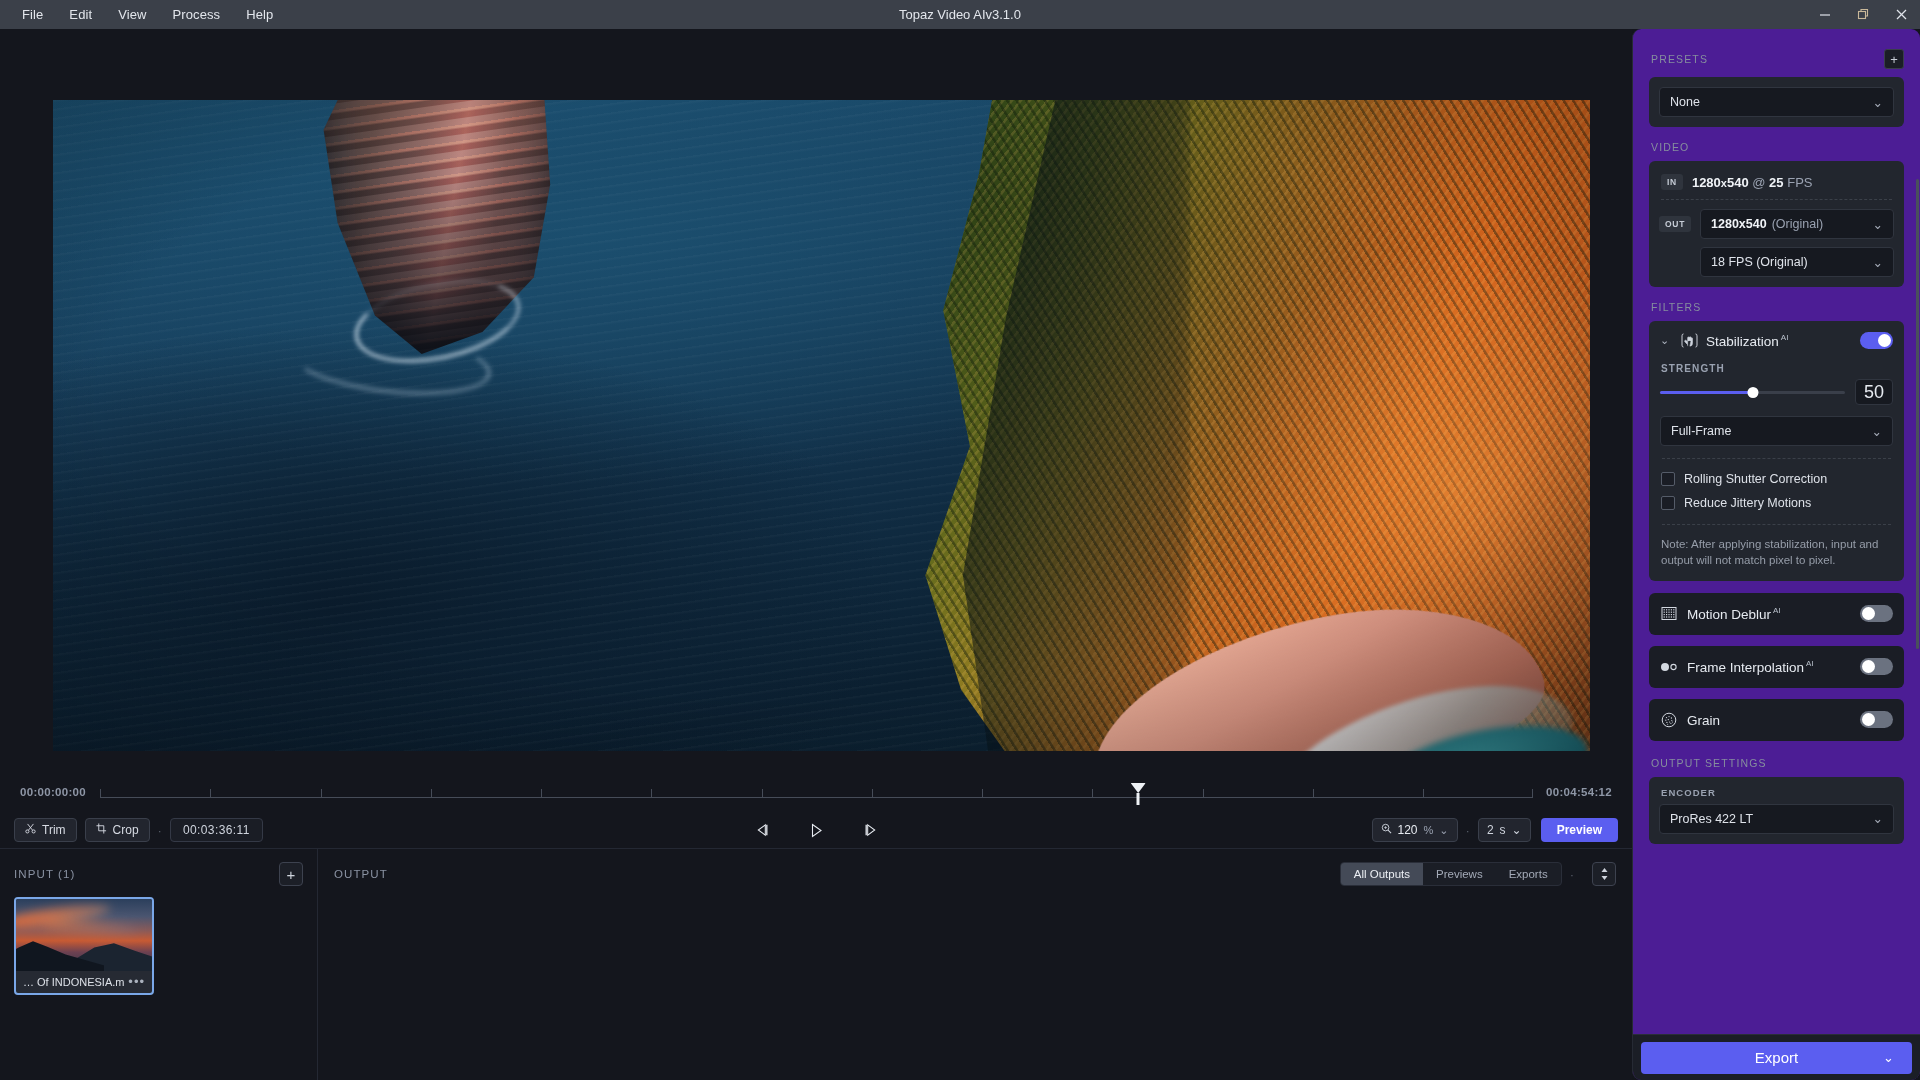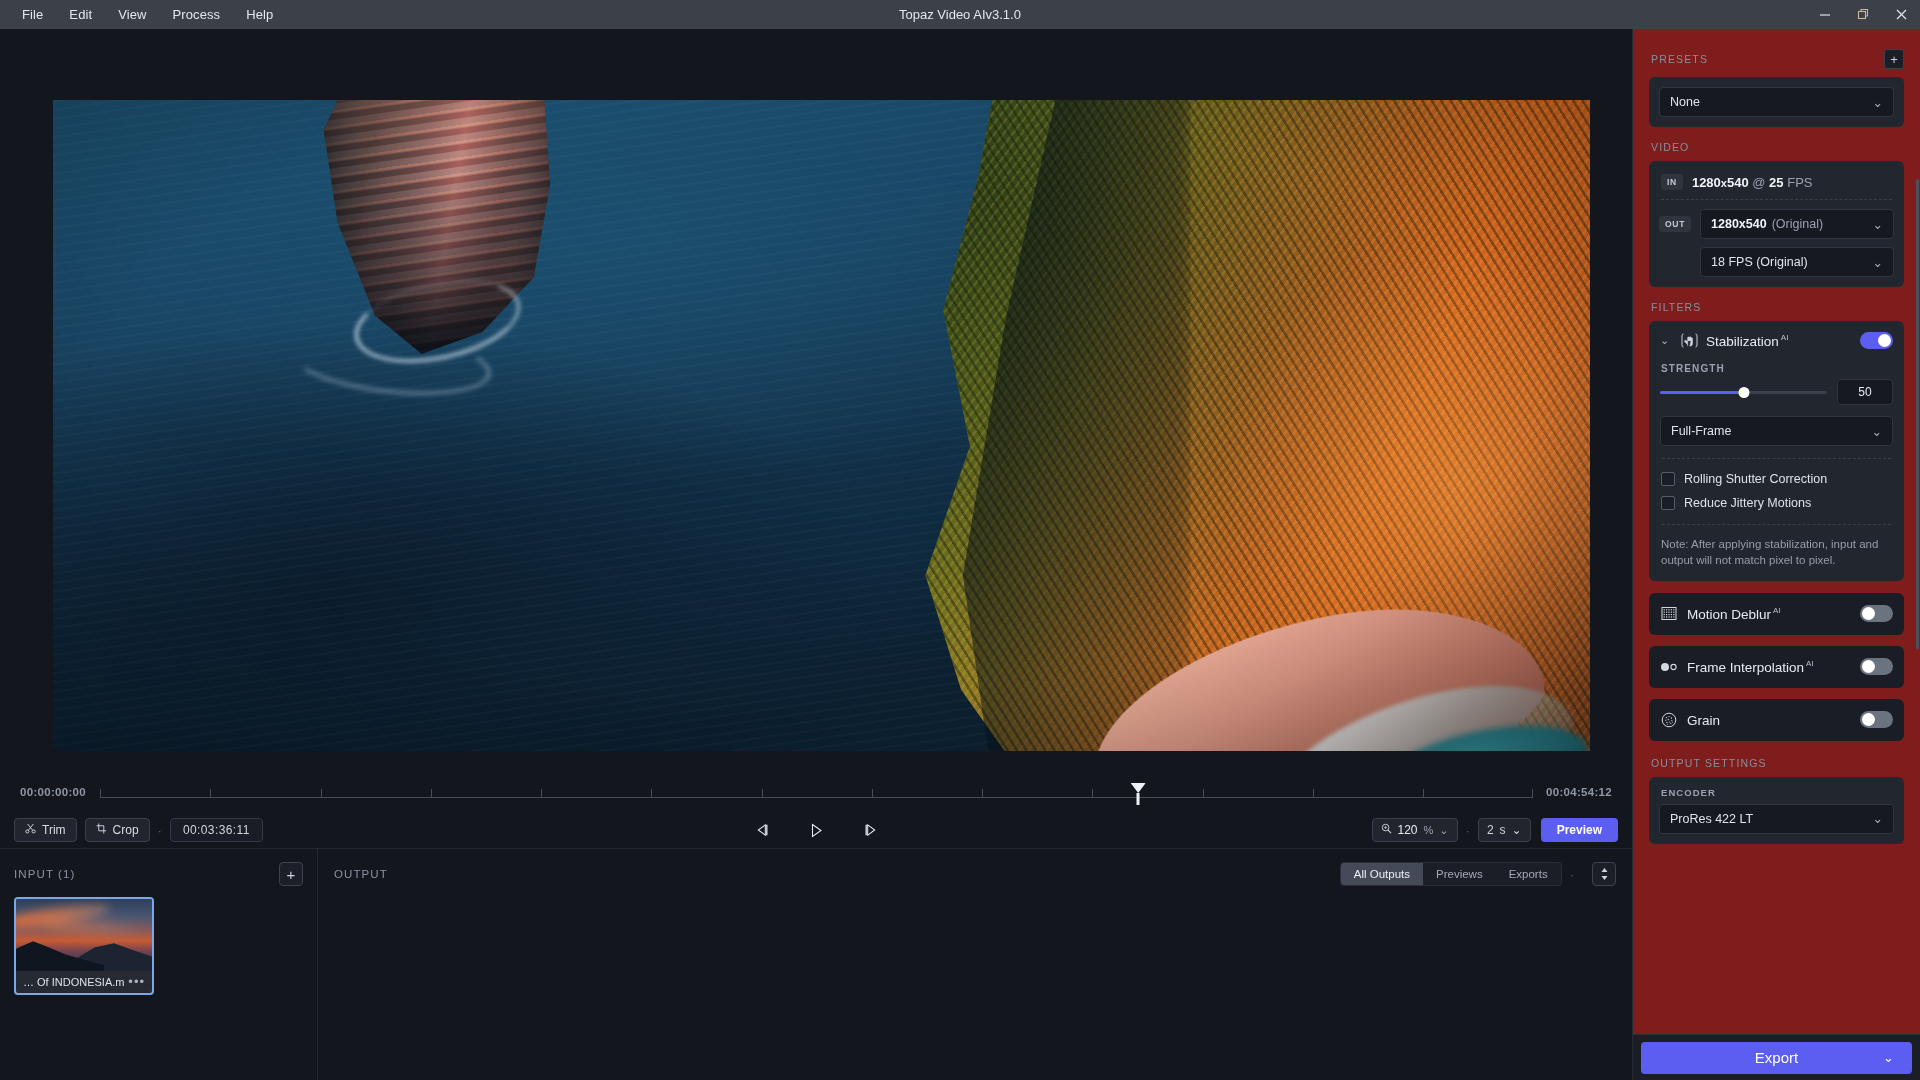--- a/index.html
+++ b/index.html
@@ -280,23 +280,23 @@
   .seg-item.active { background: #444a57; color: #eceff4; }
   .sortbtn {
     width: 24px; height: 24px; margin-left: 10px; border: 1px solid #3d424f;
     border-radius: 4px; background: #1c1f27; display:flex; align-items:center;
     justify-content:center; color:#cfd4dd; font-size: 10px; line-height: 8px;
     flex-direction: column; cursor: default;
   }
 
   
   .rightpanel {
-    width: 288px; flex: 0 0 288px; background: #7f1d1d;
+    width: 288px; flex: 0 0 288px; background: #4c1d95;
     border-left: 1px solid #262a34; display: flex; flex-direction: column;
-    position: relative; overflow: hidden;
+    position: relative; overflow: hidden; border-radius: 9px;
   }
   .rp-scroll { flex: 1; overflow: hidden; padding: 0 0 0 0; position: relative; }
   .rp-inner { padding: 12px 16px 0 16px; }
   .section-label {
     font-size: 10.5px; letter-spacing: 1.15px; color: #868e9e; margin: 6px 0 8px 2px;
   }
   .sec-head { display: flex; align-items: center; margin: 8px 0 8px 2px; }
   .sec-head .section-label { margin: 0; }
   .sec-add {
     margin-left: auto; width: 20px; height: 20px; border: 1px solid #3a3f4b;
@@ -347,23 +347,23 @@
   .strength-label { font-size: 10px; letter-spacing: 1.1px; color: #9aa2b1; margin: 14px 0 5px 1px; font-weight: bold; }
   .slider-row { display: flex; align-items: center; gap: 10px; }
   .slider { flex: 1; position: relative; height: 14px; display: flex; align-items: center; }
   .track { width: 100%; height: 3px; background: #3a3f4a; border-radius: 2px; }
   .fill { position: absolute; left: 0; height: 3px; background: #5b5ef0; border-radius: 2px; }
   .knob2 {
     position: absolute; width: 11px; height: 11px; border-radius: 50%;
     background: #fff; transform: translateX(-5.5px);
   }
   .numbox {
-    width: 56px; height: 26px; background: #161920; border: 1px solid #30353f;
+    width: 38px; height: 26px; background: #161920; border: 1px solid #30353f;
     border-radius: 4px; display:flex; align-items:center; justify-content:center;
-    font-size: 12px; color: #e6eaf0;
+    font-size: 18px; color: #e6eaf0;
   }
   .chk-row { display: flex; align-items: center; gap: 9px; padding: 5px 1px; }
   .chk {
     width: 14px; height: 14px; border: 1px solid #555c69; border-radius: 2px;
     background: #1a1d25; flex: 0 0 14px;
   }
   .chk-lbl { font-size: 12.5px; color: #dde1e8; }
   .note { font-size: 11.5px; color: #969da9; line-height: 1.42; padding: 2px 1px 0 1px; }
 
   .filter-row-card {

